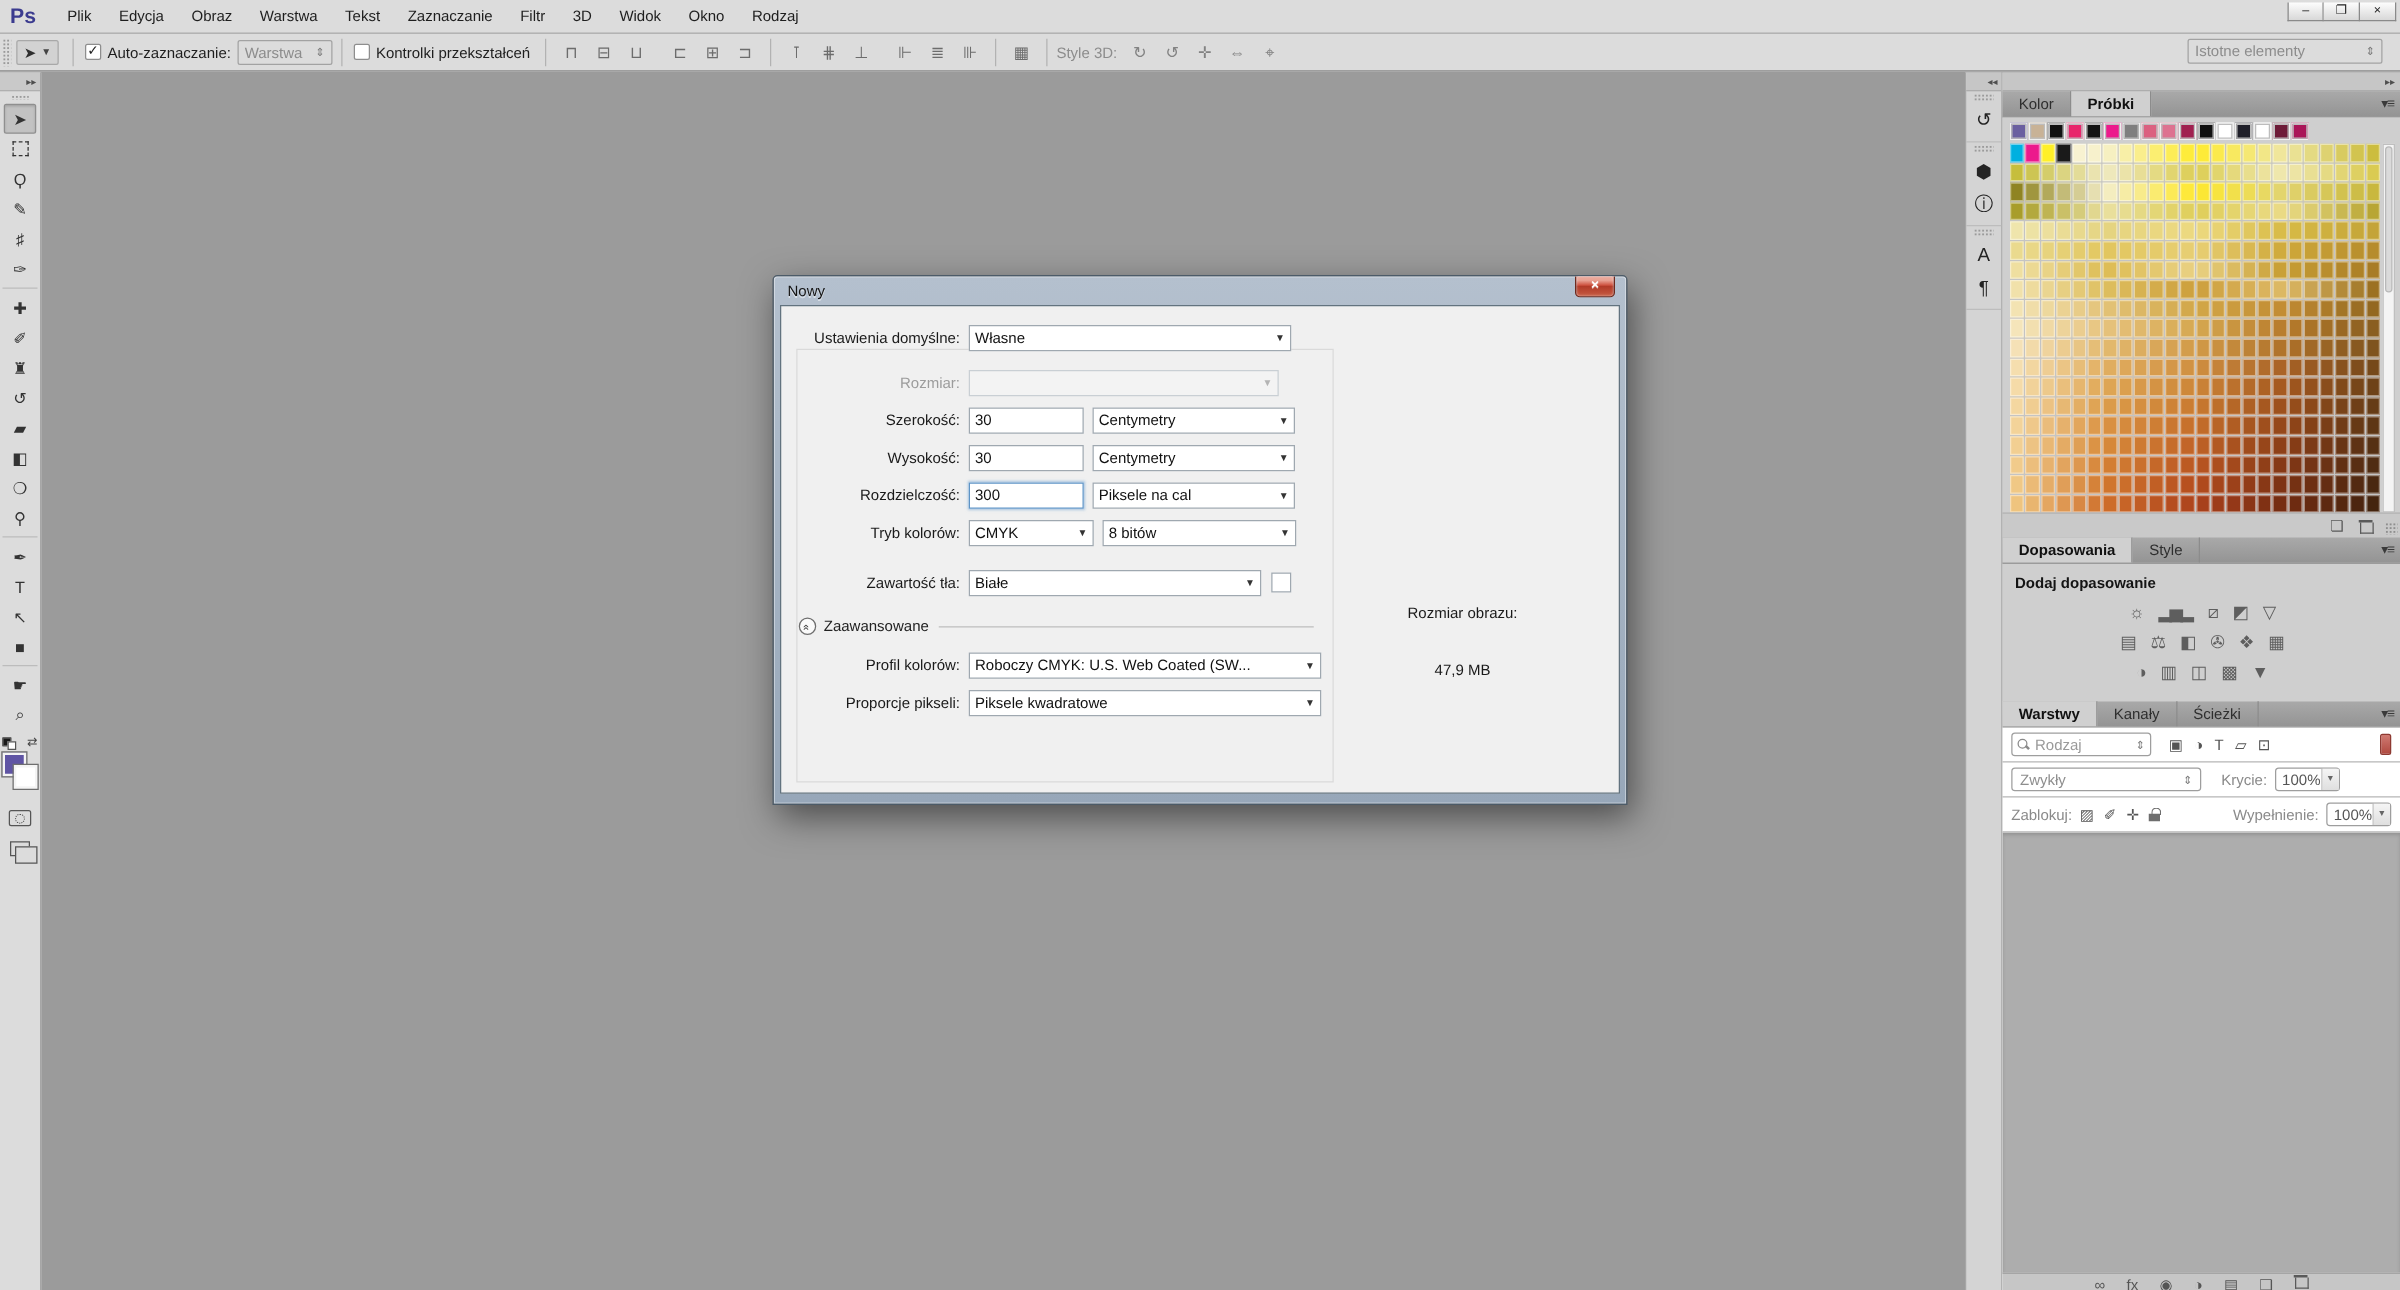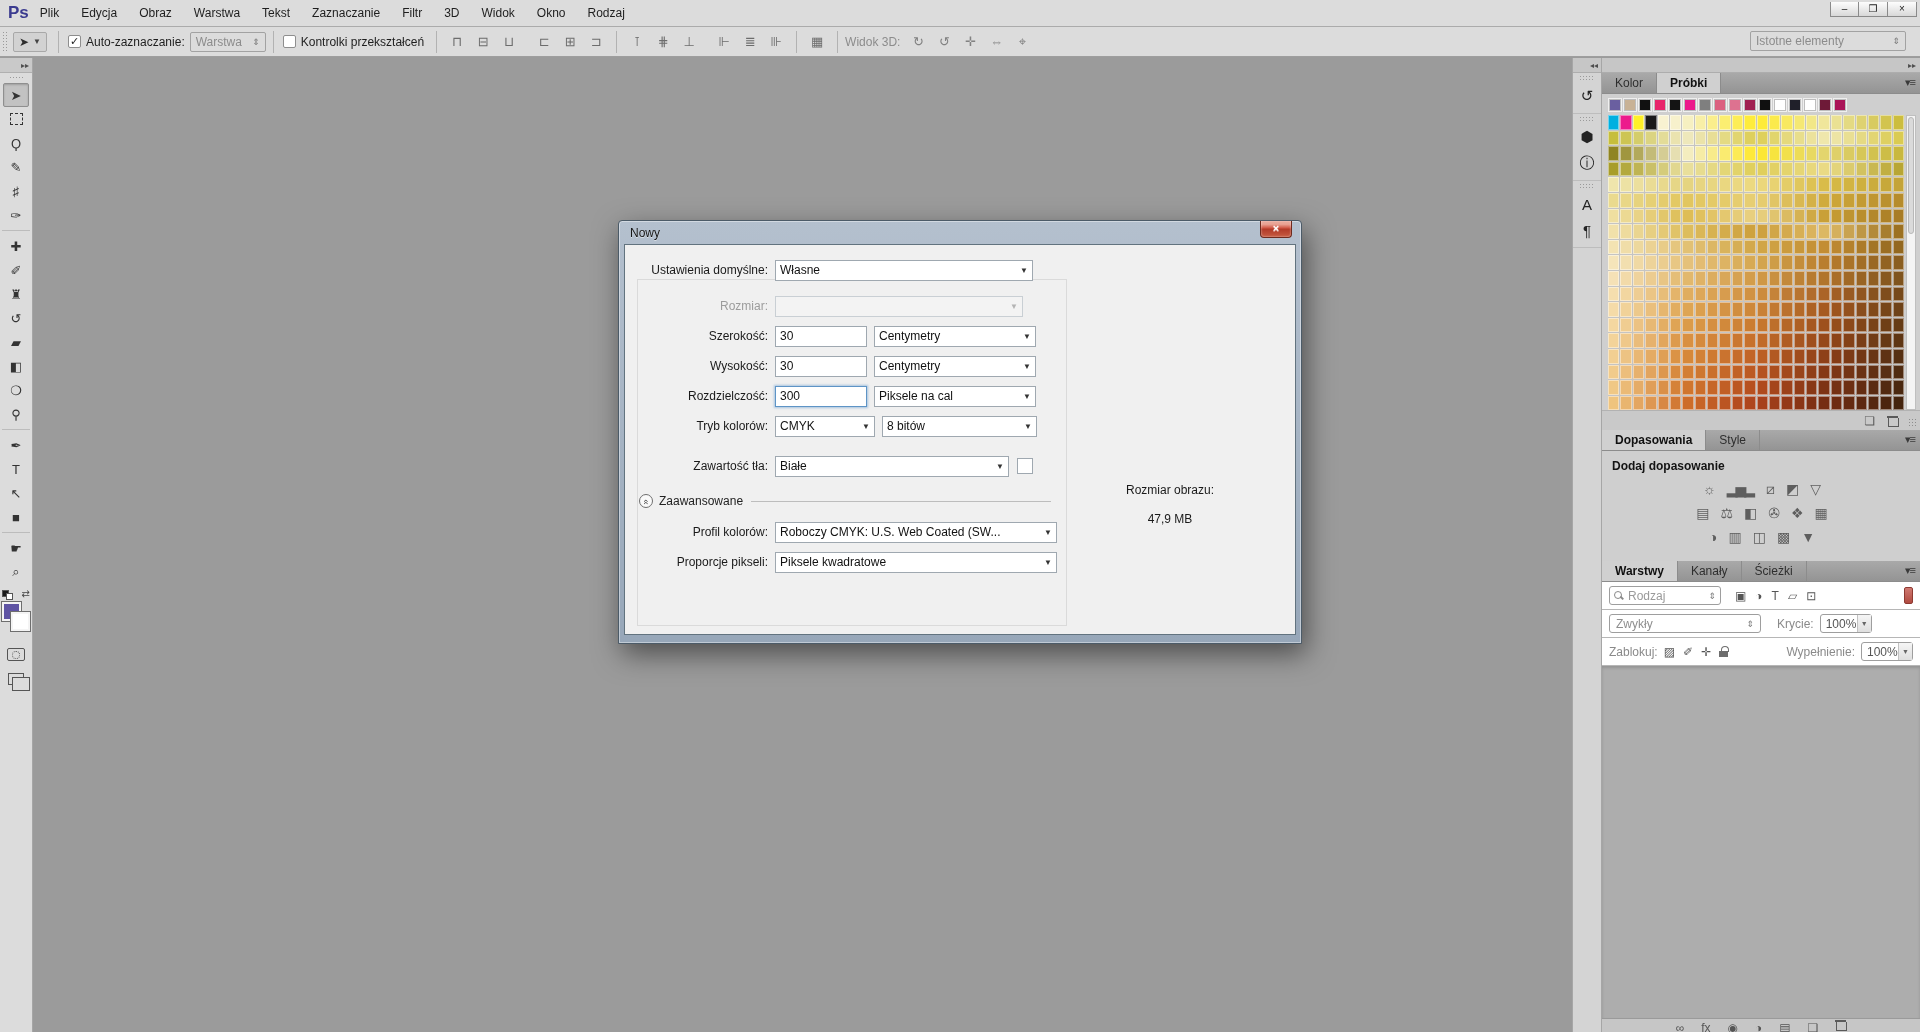--- a/index.html
+++ b/index.html
@@ -1,21 +1,21 @@
 <!DOCTYPE html>
 <html><head>
 <meta charset="utf-8">
 <style>
   * { box-sizing: border-box; margin:0; padding:0; }
   html,body { width:1920px; height:1032px; overflow:hidden; font-family:"Liberation Sans", sans-serif; }
   .app { position:relative; width:1920px; height:1032px; background:#9B9B9B; font-size:12px; color:#222; }
 
   
   .menubar { position:absolute; top:0; left:0; right:0; height:27px; background:#DCDCDC; border-bottom:1px solid #ABABAB; display:flex; align-items:center; padding-left:8px; z-index:40;}
-  .ps-logo { font-weight:bold; font-size:17px; color:#3B3B8F; letter-spacing:0;text-align:right; }
+  .ps-logo { font-weight:bold; font-size:17px; color:#3B3B8F; margin-right:14px; letter-spacing:0;text-align:right; }
   .menu-item { padding:0 11px; line-height:26px; color:#1E1E1E; cursor:default; }
   .win-controls { margin-left:auto; display:flex; margin-right:3px; margin-top:-8px; }
   .win-btn { width:29px; height:15px; background:linear-gradient(#FDFDFD,#D8D8D8); border:1px solid #8A8A8A; border-top:none; font-size:10px; line-height:13px; text-align:center; color:#222; }
   .win-btn + .win-btn { border-left:none; }
 
   
   .optionsbar { position:absolute; top:27px; left:0; right:0; height:30px; background:#DCDCDC; border-bottom:1px solid #9E9E9E; display:flex; align-items:center; z-index:39; }
   .grip-v { width:7px; height:22px; margin:0 4px 0 2px; background-image:radial-gradient(#9A9A9A 1px, transparent 1px); background-size:3px 3px; }
   .obar-sep { width:1px; height:22px; background:#B2B2B2; margin:0 7px; }
   .tool-badge { display:flex; align-items:center; padding:2px 5px; border:1px solid #A8A8A8; border-radius:2px; background:#D2D2D2; margin-right:4px; }
@@ -136,21 +136,21 @@
   .bg-check { width:16px; height:16px; border:1px solid #9FA8B0; background:#FFF; margin-left:8px; }
   .adv-row { display:flex; align-items:center; margin:16px 0 12px 14px; height:16px; }
   .adv-ico { width:14px; height:14px; border:1px solid #6E6E6E; border-radius:50%; color:#3A3A3A; font-size:9px; display:flex; align-items:center; justify-content:center; margin-right:6px; background:#FAFAFA; }
   .adv-ico span { transform:rotate(90deg); letter-spacing:-2px; display:block; }
   .adv-line { flex:0 0 300px; height:1px; background:#BDBDBD; margin-left:8px; }
   .dlg-right { position:absolute; right:16px; top:15px; width:218px; }
   .w7-btn { width:218px; height:22px; margin-bottom:7px; background:linear-gradient(#F4F4F4,#EBEBEB 45%,#DDDDDD 50%,#CFCFCF); border:1px solid #8E8E8E; border-radius:3px; font-size:12px; color:#111; font-family:"Liberation Sans",sans-serif; }
   .w7-btn.default { background:linear-gradient(#EFF8FD,#D2EAF8 45%,#BDDFF4 50%,#CBE6F7); border:1px solid #2C628B; box-shadow:inset 0 0 0 1px #8CC9EC; }
   .w7-btn.disabled { background:#F4F4F4; border-color:#BCBCBC; color:#9C9C9C; box-shadow:none; }
   .img-size { position:absolute; right:16px; top:238px; width:218px; text-align:center; color:#1A1A1A; }
-  .img-size .val { margin-top:15px; }
+  .img-size .val { margin-top:32px; }
 </style>
 </head>
 <body>
 
 <div class="app">
 
   <div class="menubar">
     <span class="ps-logo">Ps</span>
     <div id="menu-items" style="display:flex;">
         <span class="menu-item">Plik</span>
@@ -200,21 +200,21 @@
         <span class="obar-icon">⊺</span>
         <span class="obar-icon">⋕</span>
         <span class="obar-icon">⊥</span>
         <span class="obar-icon gap-l">⊩</span>
         <span class="obar-icon">≣</span>
         <span class="obar-icon">⊪</span>
         <div class="obar-sep"></div>
         <span class="obar-icon">▦</span>
       </div>
     <div class="obar-sep"></div>
-    <span class="obar-label dim">Widok 3D:</span>
+    <span class="obar-label dim">Style 3D:</span>
     <div id="mode3d-icons" style="display:flex;align-items:center;">
         <span class="obar-icon small3d">↻</span>
         <span class="obar-icon small3d">↺</span>
         <span class="obar-icon small3d">✛</span>
         <span class="obar-icon small3d">⇔</span>
         <span class="obar-icon small3d">⌖</span>
       </div>
     <div class="ps-combo workspace">
       <span>Istotne elementy</span>
       <span class="ud">⇕</span>

